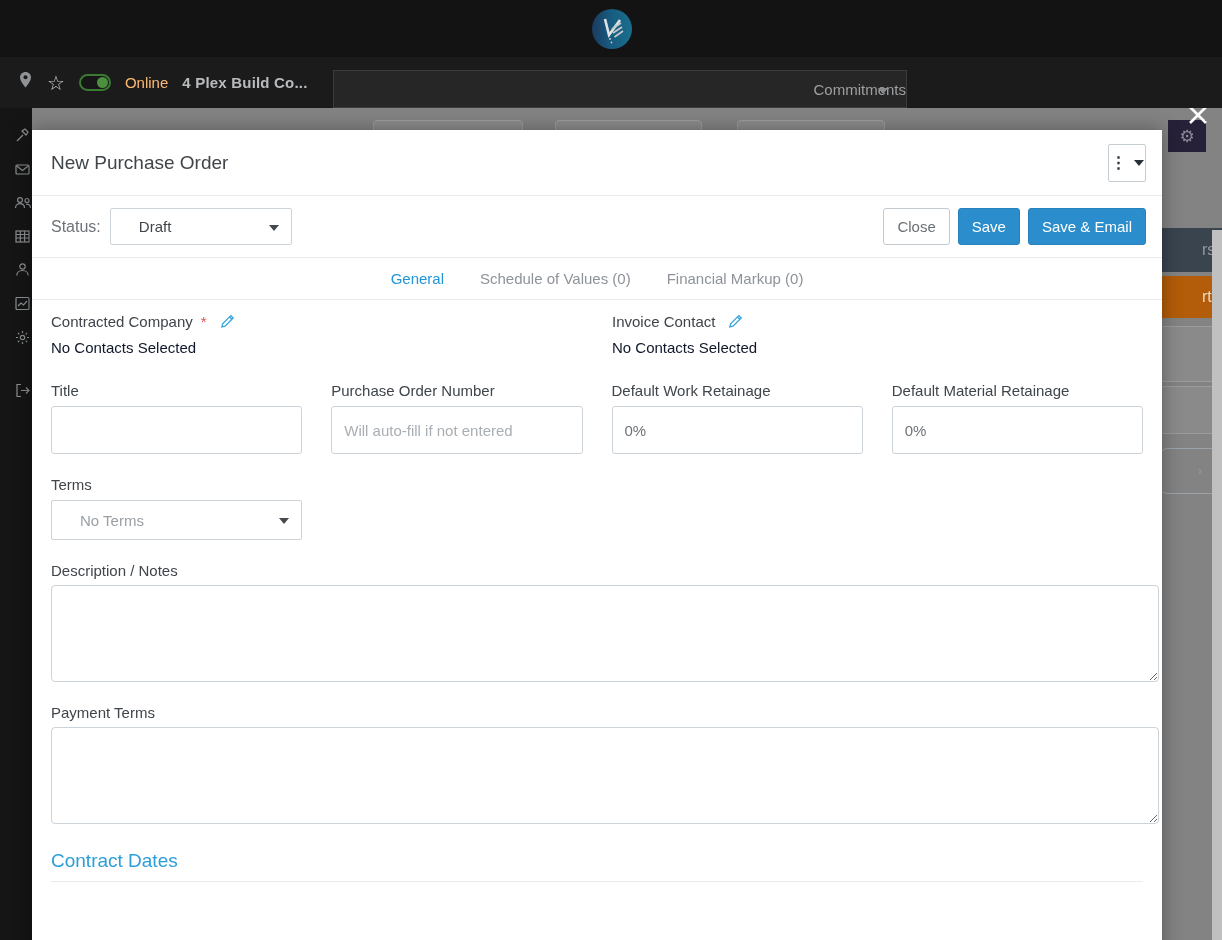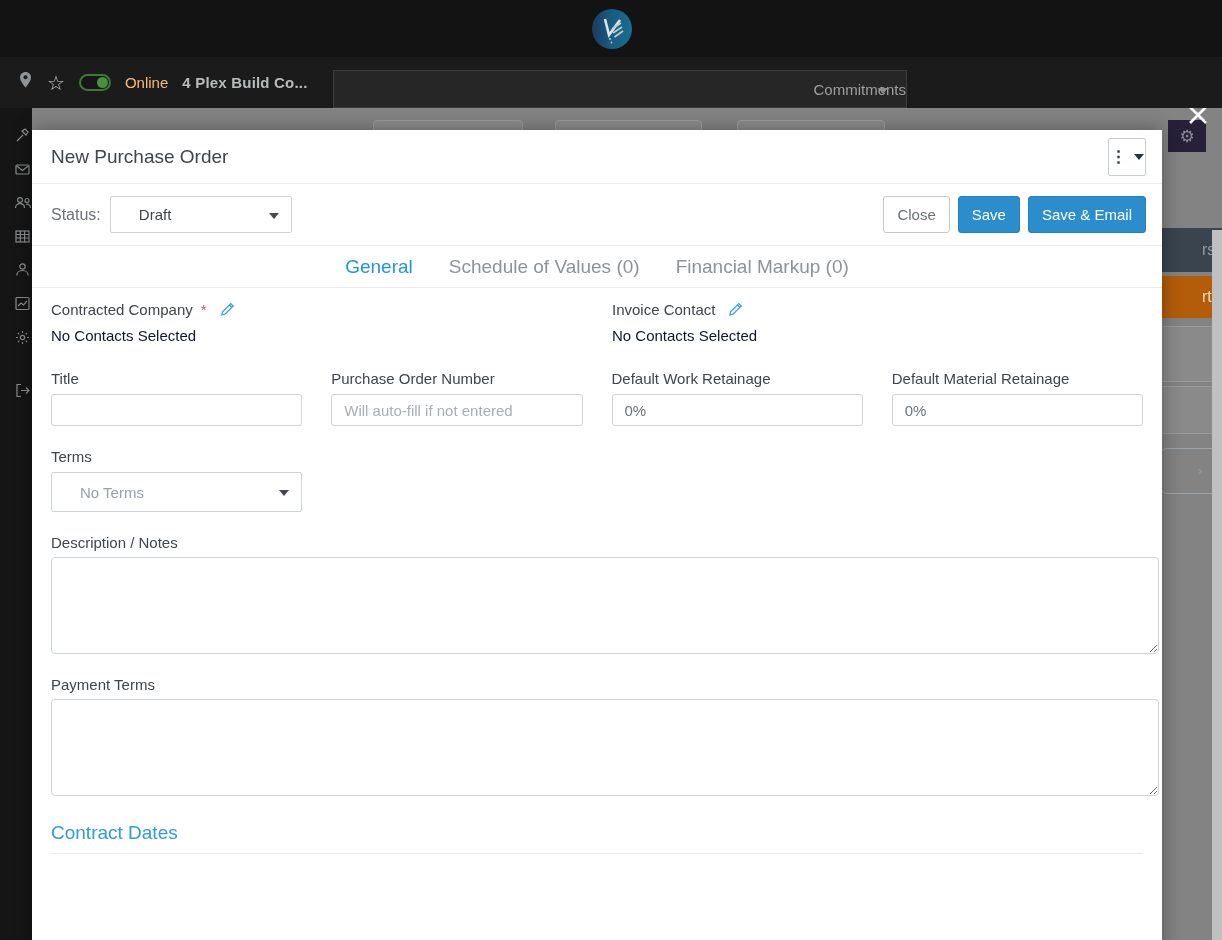--- a/index.html
+++ b/index.html
@@ -42,56 +42,56 @@
     color:#ecd9c3; font-size:16px; display:flex; align-items:center; padding-left:42px; }
   .bg-box1 { position:absolute; left:1128px; top:218px; width:82px; height:56px; background:#8a8a8a; border:1px solid #9b9b9b; border-radius:3px;}
   .bg-box2 { position:absolute; left:1128px; top:278px; width:82px; height:48px; background:#8a8a8a; border:1px solid #9b9b9b; border-radius:3px;}
   .bg-box3 { position:absolute; left:1128px; top:340px; width:80px; height:46px; background:transparent;
     border:1px solid #9aa3a9; border-radius:7px; color:#8f9aa1; display:flex; align-items:center; justify-content:center; font-size:12px;}
   .scrolltrack { position:absolute; left:1212px; top:230px; width:10px; height:710px; background:#c0c0c0; z-index:2; }
 
   
   .modal { position:absolute; left:32px; top:130px; width:1130px; height:830px; background:#ffffff; z-index:10;
     box-shadow:0 0 18px rgba(0,0,0,.35); color:#40454a; }
-  .m-header { height:54px; display:flex; align-items:center; padding:0 16px 0 19px; border-bottom:1px solid #e9ebed; }
+  .m-header { height:66px; display:flex; align-items:center; padding:0 16px 0 19px; border-bottom:1px solid #e9ebed; }
   .m-title { font-size:19px; color:#40454a; }
   .kebab { margin-left:auto; width:38px; height:38px; border:1px solid #c3cdd2; border-radius:2px; background:#fff;
     display:flex; align-items:center; justify-content:center; gap:7px; cursor:pointer; }
   .kebab .dots { color:#27313a; font-size:16px; font-weight:700; line-height:1; }
   .kebab .caret { width:0; height:0; border-left:5px solid transparent; border-right:5px solid transparent; border-top:6px solid #27313a; }
 
   .m-status { height:62px; display:flex; align-items:center; padding:0 16px 0 19px; border-bottom:1px solid #e9ebed; }
   .status-label { font-size:16px; color:#6d7378; }
   .select { position:relative; border:1px solid #ccd3d9; border-radius:2px; height:37px; display:flex; align-items:center;
     padding:0 28px 0 28px; font-size:15px; background:#fff; cursor:pointer; }
   .select .caret { position:absolute; right:12px; top:16px; width:0; height:0;
     border-left:5px solid transparent; border-right:5px solid transparent; border-top:6px solid #444a4f; }
   .status-select { width:182px; margin-left:9px; color:#40454a; }
   .btn-row { margin-left:auto; display:flex; gap:8px; }
   .btn { height:37px; border-radius:3px; font-size:15px; display:flex; align-items:center; padding:0 13px; cursor:pointer; }
   .btn-close { background:#fff; border:1px solid #c3cbd0; color:#6a7074; }
   .btn-blue { background:#2b8dcb; border:1px solid #2781bd; color:#ffffff; }
 
   .m-tabs { height:42px; display:flex; align-items:center; justify-content:center; gap:36px; border-bottom:1px solid #e9ebed; }
-  .tab { font-size:19px; color:#8d9399; cursor:pointer; }
+  .tab { font-size:15px; color:#8d9399; cursor:pointer; }
   .tab.active { color:#2196d6; }
 
   .m-body { padding:0 19px; }
   .section-h { margin-top:27px; padding-bottom:9px; border-bottom:1px solid #e9ebed;
     color:#2d9ed8; font-size:19px; font-weight:400; }
   .two-col { display:grid; grid-template-columns:1fr 1fr; column-gap:30px; margin-top:13px; }
   .fld-label { font-size:15px; color:#3f454b; display:flex; align-items:center; gap:6px; }
   .req { color:#d9534f; margin-left:2px; }
   .pencil { width:17px; height:17px; margin-left:6px; cursor:pointer; }
   .pencil svg { stroke:#35a3dc; fill:none; stroke-width:1.3; }
   .muted { color:#0f172a; font-size:15px; margin-top:9px; }
 
   .grid4 { display:grid; grid-template-columns:repeat(4, 1fr); column-gap:29px; margin-top:26px; }
   .fgroup .fld-label { margin-bottom:7px; }
-  .tinput { width:100%; height:32px; border:1px solid #ccd3d9; border-radius:3px; padding:0 12px; font-size:15px;
+  .tinput { width:100%; height:48px; border:1px solid #ccd3d9; border-radius:3px; padding:0 12px; font-size:15px;
     color:#6d7378; font-family:"Liberation Sans",sans-serif; outline:none; }
   .tinput::placeholder { color:#a9aeb3; }
   .terms-select { width:100%; color:#9aa0a5; }
 
   .full-field { margin-top:22px; }
   .full-field .fld-label { margin-bottom:6px; }
   textarea.tarea { width:1108px; height:97px; border:1px solid #ccd3d9; border-radius:4px; padding:8px 12px;
     font-size:15px; font-family:"Liberation Sans",sans-serif; color:#40454a; outline:none; }
 </style>
 </head>

